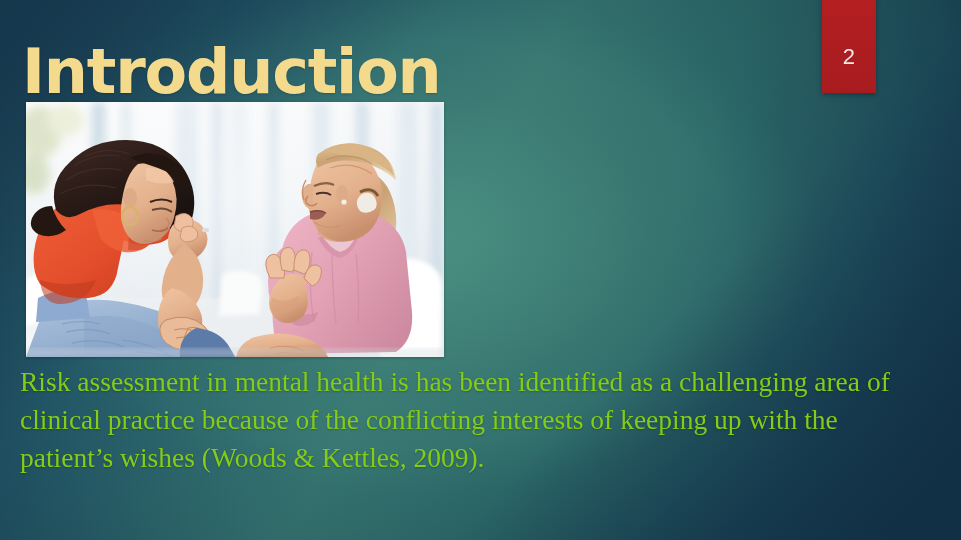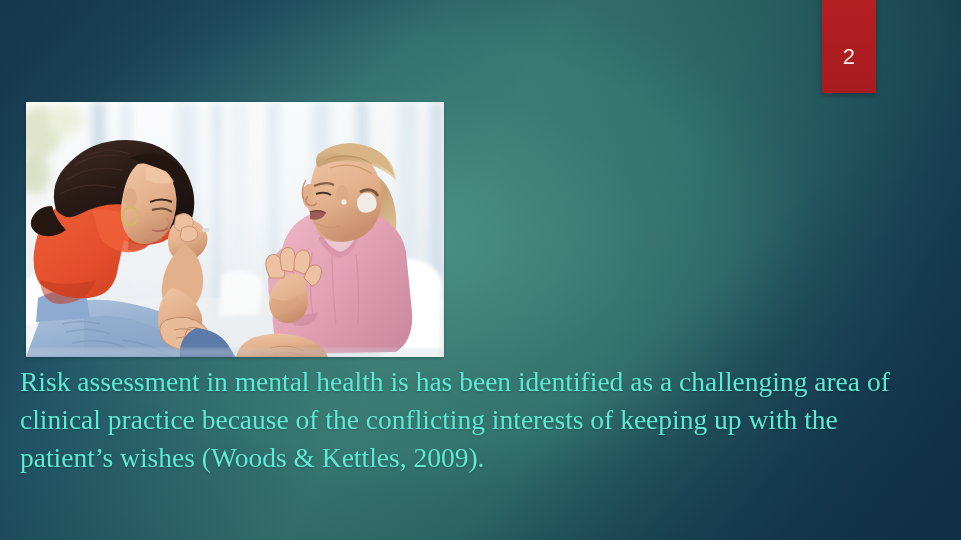--- a/index.html
+++ b/index.html
@@ -91,21 +91,21 @@
     box-shadow: 0 1px 3px rgba(0,0,0,0.25);
   }
   #photo svg { display: block; width: 100%; height: 100%; }
 
   
   #body-text {
     position: absolute;
     left: 20px;
     top: 363px;
     width: 880px;
-    color: #5eead4;
+    color: #84cc16;
     font-family: "Liberation Serif", serif;
     font-size: 27.5px;
     line-height: 38px;
     text-shadow: 0 1px 2px rgba(0,0,0,0.22);
   }
 </style>
 </head>
 <body>
 
 <div id="slide">
@@ -113,20 +113,21 @@
   <div class="bg-base"></div>
   <div class="bg-glow"></div>
   <div class="bg-vignette"></div>
   <div class="bg-corner-tl"></div>
   <div class="bg-corner-br"></div>
 
   <div id="page-badge">
     <div class="num">2</div>
   </div>
 
+  <div id="slide-title">Introduction</div>
 
   <div id="photo">
     <svg viewBox="0 0 418 255" preserveAspectRatio="xMidYMid slice">
       <defs>
         <linearGradient id="roomG" x1="0" y1="0" x2="0.25" y2="1">
           <stop offset="0%" stop-color="#fbfcfc"></stop>
           <stop offset="55%" stop-color="#eef2f5"></stop>
           <stop offset="100%" stop-color="#e2e8ed"></stop>
         </linearGradient>
         <linearGradient id="winG" x1="0" y1="0" x2="0" y2="1">

